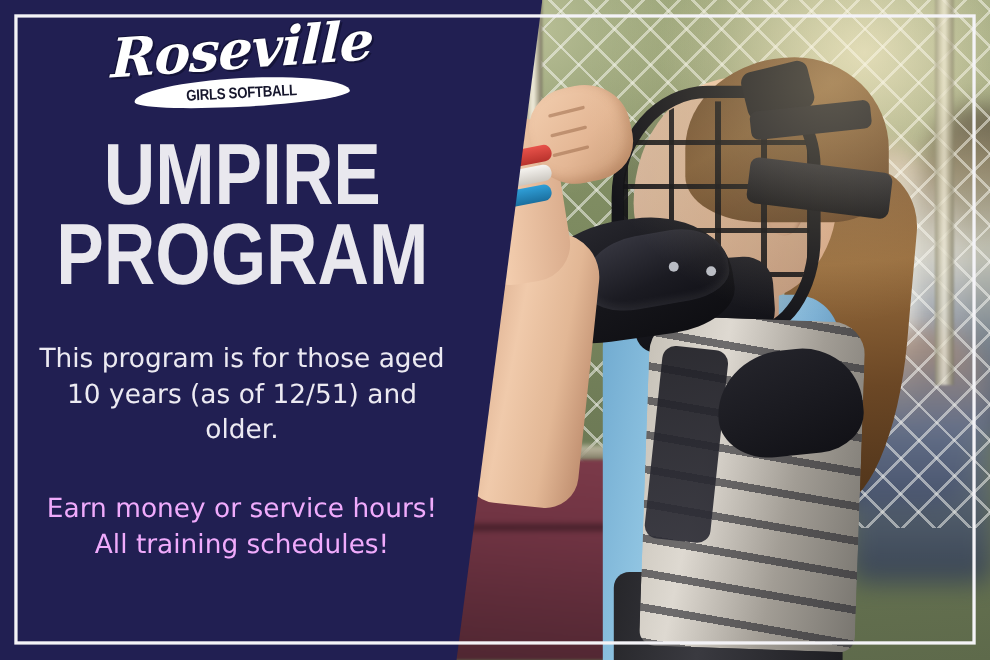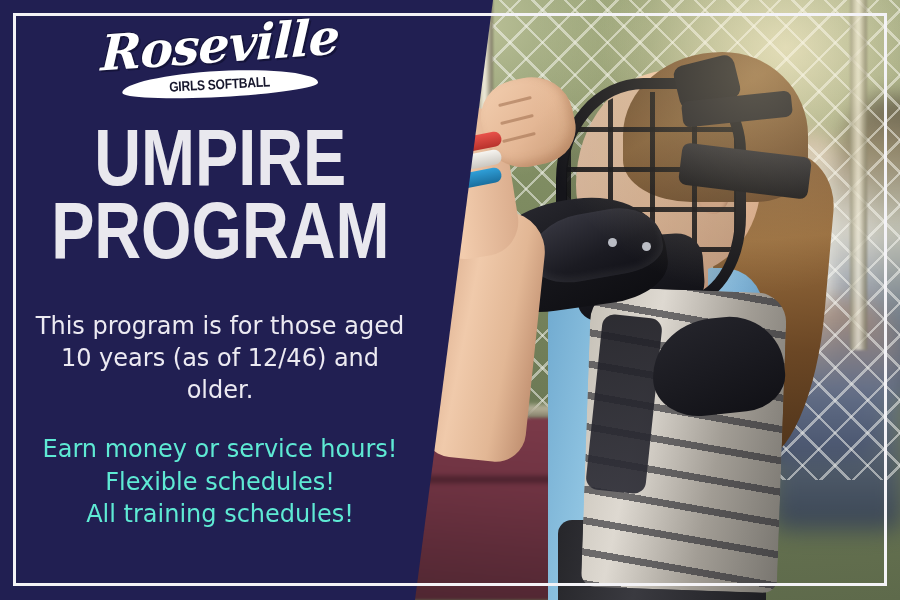--- a/index.html
+++ b/index.html
@@ -410,24 +410,24 @@
     margin-top: 44px;
     width: 370px;
     text-align: center;
     color: #eceaf2;
     font-family: "DejaVu Sans", sans-serif;
     font-size: 24px;
     line-height: 1.32;
     font-weight: 400;
   }
   .benefits {
-    margin-top: 27px;
+    margin-top: 40px;
     width: 390px;
     text-align: center;
-    color: #5eead4;
+    color: #f0abfc;
     font-family: "DejaVu Sans", sans-serif;
     font-size: 24px;
     line-height: 1.35;
     font-weight: 400;
   }
   .benefit-line { display: block; }
 
   
   .frame {
     position: absolute;
@@ -503,24 +503,23 @@
       <div class="logo-banner">
         <span class="logo-banner-text">GIRLS SOFTBALL</span>
       </div>
     </div>
 
     <div class="headline">
       <span class="headline-line">UMPIRE</span>
       <span class="headline-line">PROGRAM</span>
     </div>
 
-    <div class="body-block">This program is for those aged 10 years (as of 12/46) and older.</div>
+    <div class="body-block">This program is for those aged 10 years (as of 12/51) and older.</div>
 
     <div class="benefits">
       <span class="benefit-line">Earn money or service hours!</span>
-      <span class="benefit-line">Flexible schedules!</span>
       <span class="benefit-line">All training schedules!</span>
     </div>
 
   </div>
 
   <div class="frame"></div>
 </div>
 
 </body></html>

